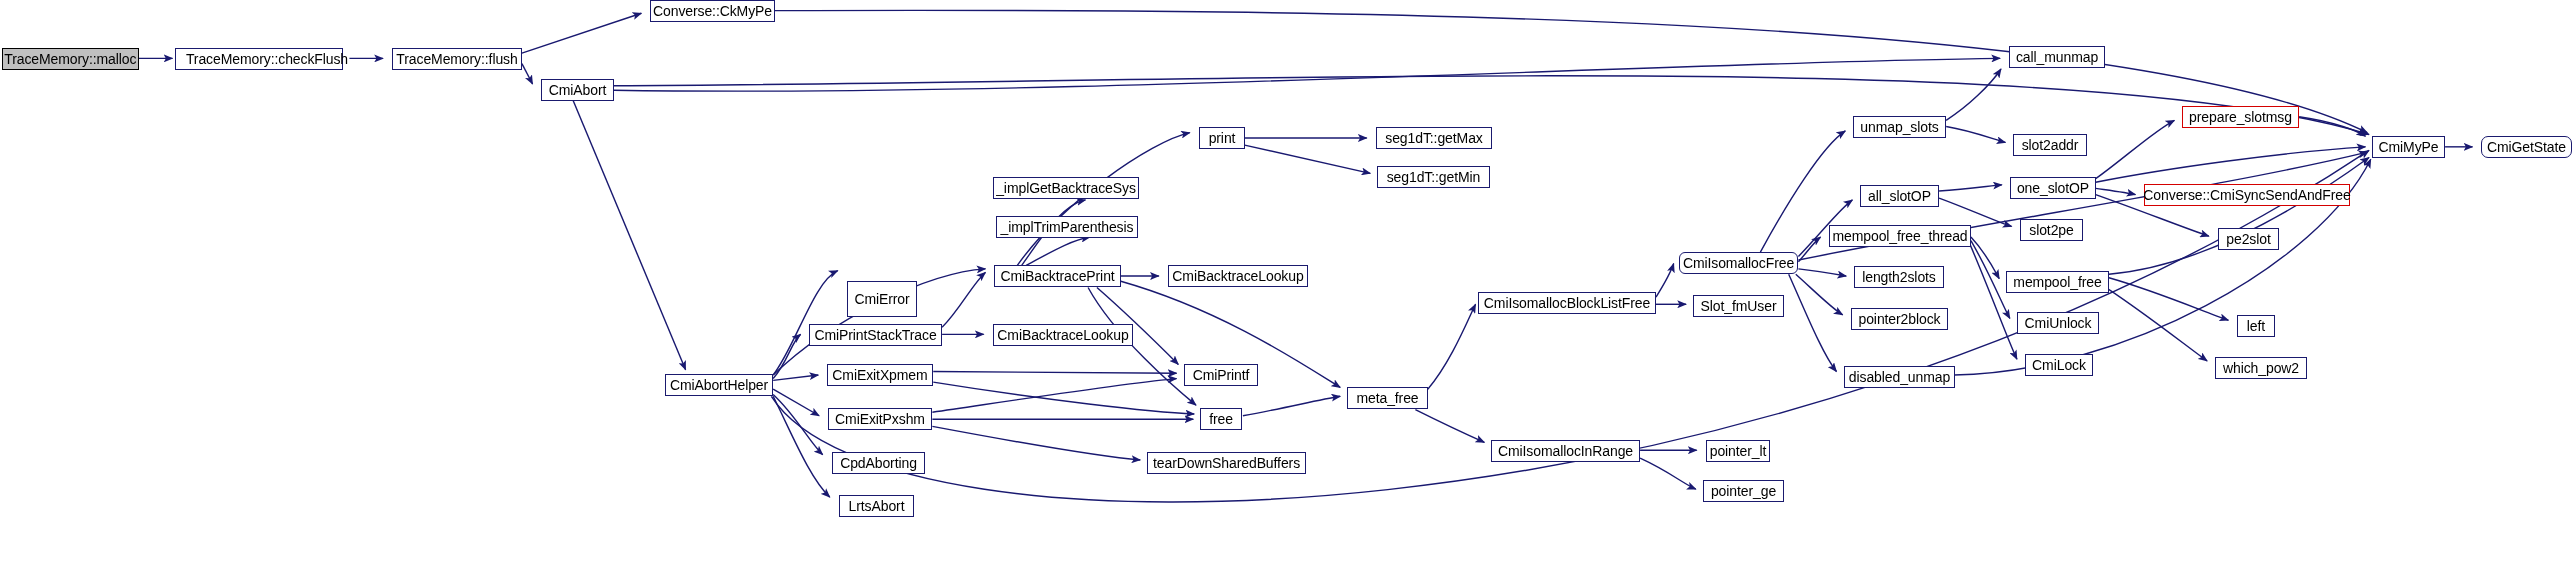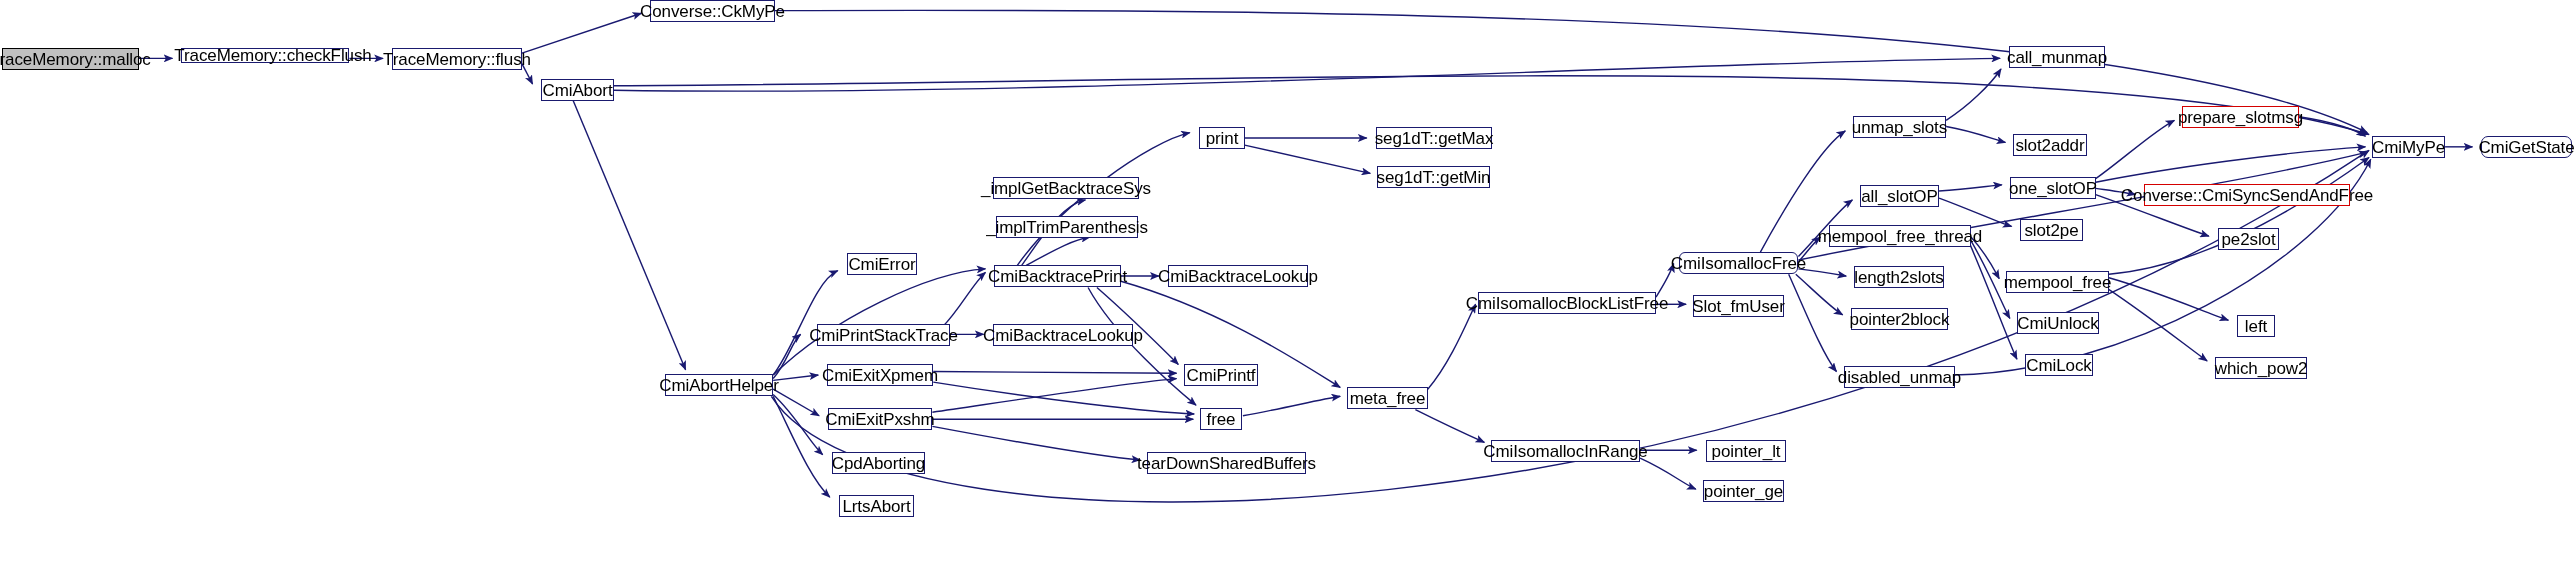--- a/index.html
+++ b/index.html
@@ -1,21 +1,21 @@
 <!DOCTYPE html>
 <html style="font-size:14px"><head>
 <meta charset="utf-8">
 <style>
   html,body{margin:0;padding:0;background:#ffffff;}
   #graph-root{position:relative;width:2576px;height:567px;background:#ffffff;
     font-family:"Liberation Sans","DejaVu Sans",sans-serif;}
   svg#edges{position:absolute;left:0;top:0;width:2576px;height:567px;}
   .node{position:absolute;box-sizing:border-box;border:0.9px solid #1a1a6e;
     background:#ffffff;color:#000000;display:flex;align-items:center;
-    justify-content:center;font-size:17px;line-height:1;white-space:nowrap;
+    justify-content:center;font-size:14px;line-height:1;white-space:nowrap;
     letter-spacing:-0.1px;}
   .node.root{background:#c0c0c0;border-color:#000000;}
   .node.hl{border-color:#d40000;justify-content:center;}
   .node span{pointer-events:none;}
 </style>
 </head>
 <body>
 
 <div id="graph-root">
   <svg id="edges" viewBox="0 0 2912 641" preserveAspectRatio="none">
@@ -87,39 +87,39 @@
         <path d="M2370,318 C2420,350 2470,390 2495,408" marker-end="url(#arrow)"></path>
         <path d="M2384,310 C2500,300 2620,220 2678,178" marker-end="url(#arrow)"></path>
         <path d="M2209,424 C2400,420 2620,300 2680,180" marker-end="url(#arrow)"></path>
         <path d="M2764,166 L2795,166" marker-end="url(#arrow)"></path>
       </g>
   </svg>
   <div id="node-layer">
       <div class="node root" style="left: 1.8px; top: 48px; width: 137px; height: 22px;">
         <span>TraceMemory::malloc</span>
       </div>
-      <div class="node" style="left: 181px; top: 48px; width: 168px; height: 15px; padding-left: 16px;">
+      <div class="node" style="left: 175px; top: 48px; width: 168px; height: 22px; padding-left: 16px;">
         <span>TraceMemory::checkFlush</span>
       </div>
       <div class="node" style="left: 392px; top: 48px; width: 130px; height: 22px;">
         <span>TraceMemory::flush</span>
       </div>
       <div class="node" style="left: 650px; top: 0px; width: 125px; height: 22px;">
         <span>Converse::CkMyPe</span>
       </div>
       <div class="node" style="left: 541px; top: 79px; width: 73px; height: 22px;">
         <span>CmiAbort</span>
       </div>
       <div class="node" style="left: 665px; top: 374px; width: 108px; height: 22px;">
         <span>CmiAbortHelper</span>
       </div>
-      <div class="node" style="left: 847px; top: 253px; width: 70px; height: 22px;">
+      <div class="node" style="left: 847px; top: 281px; width: 70px; height: 36px;">
         <span>CmiError</span>
       </div>
-      <div class="node" style="left: 809px; top: 324px; width: 133px; height: 22px; margin-left: 8px;">
+      <div class="node" style="left: 809px; top: 324px; width: 133px; height: 22px;">
         <span>CmiPrintStackTrace</span>
       </div>
       <div class="node" style="left: 827px; top: 364px; width: 106px; height: 22px;">
         <span>CmiExitXpmem</span>
       </div>
       <div class="node" style="left: 828px; top: 408px; width: 104px; height: 22px;">
         <span>CmiExitPxshm</span>
       </div>
       <div class="node" style="left: 832px; top: 452px; width: 93px; height: 22px;">
         <span>CpdAborting</span>
@@ -162,21 +162,21 @@
       </div>
       <div class="node" style="left: 1347px; top: 387px; width: 81px; height: 22px;">
         <span>meta_free</span>
       </div>
       <div class="node" style="left: 1478px; top: 292px; width: 178px; height: 22px;">
         <span>CmiIsomallocBlockListFree</span>
       </div>
       <div class="node" style="left: 1491px; top: 440px; width: 149px; height: 22px;">
         <span>CmiIsomallocInRange</span>
       </div>
-      <div class="node" style="left: 1706px; top: 440px; width: 80px; height: 22px;">
+      <div class="node" style="left: 1706px; top: 440px; width: 64px; height: 22px;">
         <span>pointer_lt</span>
       </div>
       <div class="node" style="left: 1703px; top: 480px; width: 81px; height: 22px;">
         <span>pointer_ge</span>
       </div>
       <div class="node" style="left: 1679px; top: 252px; width: 119px; height: 22px; border-radius: 6px;">
         <span>CmiIsomallocFree</span>
       </div>
       <div class="node" style="left: 1693px; top: 295px; width: 91px; height: 22px;">
         <span>Slot_fmUser</span>

